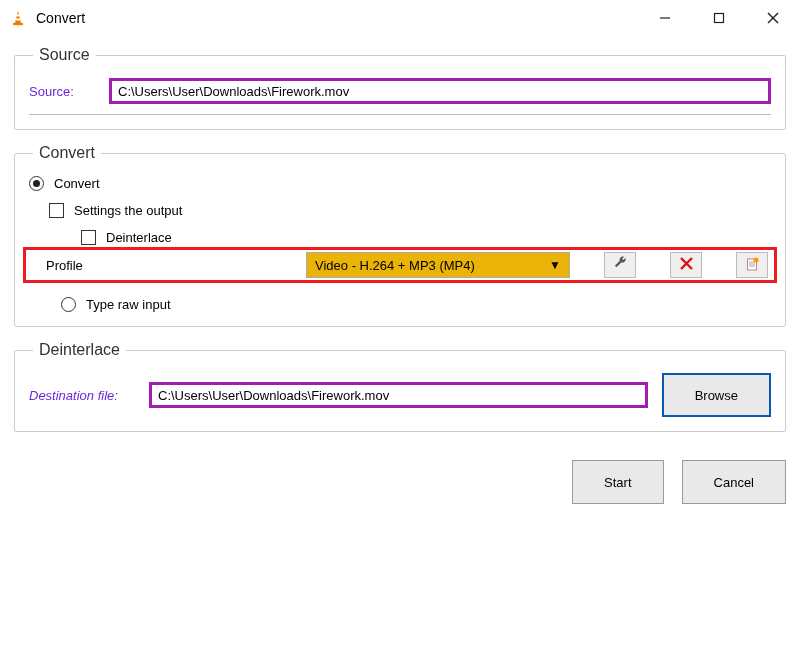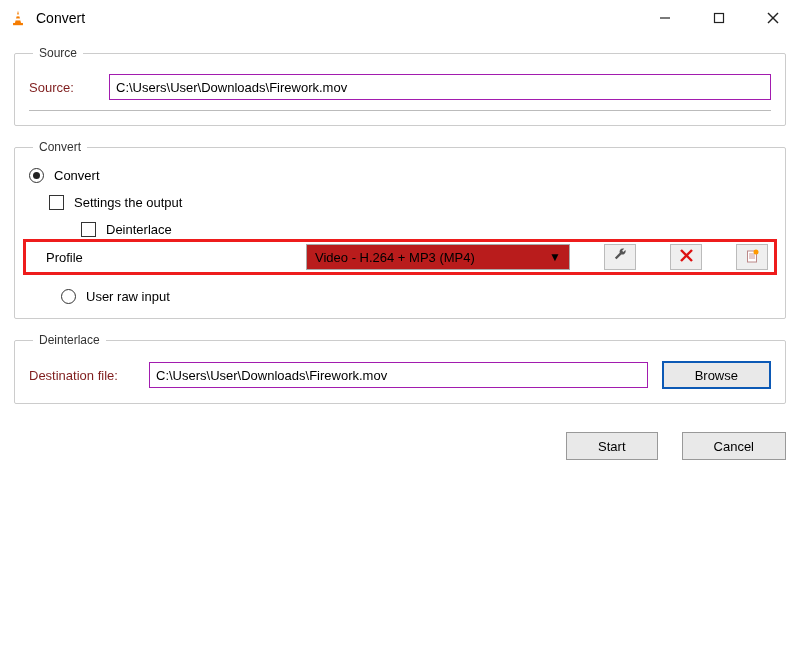--- a/index.html
+++ b/index.html
@@ -48,39 +48,39 @@
     }
     fieldset.group {
       border: 1px solid #ccc;
       border-radius: 2px;
       padding: 14px 14px 14px 14px;
       margin-bottom: 14px;
       position: relative;
     }
     fieldset.group > legend {
       padding: 0 6px;
-      font-size: 12px;
+      font-size: 16px;
       color: #333;
       background: #fff;
       margin-left: 4px;
     }
     .row {
       display: flex;
       align-items: center;
       margin-bottom: 10px;
     }
     .row:last-child { margin-bottom: 0; }
     .label {
       width: 80px;
-      color: #7f1d1d;
-    }
-    .dest-label { width: 120px; }
+      color: #6d28d9;
+    }
+    .dest-label { width: 120px; font-style: italic; }
     input[type=text] {
       height: 26px;
-      border: 1px solid #a21caf;
+      border: 3px solid #a21caf;
       padding: 0 6px;
       font-size: 13px;
       font-family: inherit;
       background: #fff;
     }
     .hr {
       border: none;
       border-top: 1px solid #bbb;
       margin-top: 4px;
     }
@@ -118,21 +118,21 @@
       margin: 2px -6px 14px -6px;
       padding: 0 6px 0 20px;
       gap: 30px;
     }
     .profile-label {
       width: 230px;
     }
     .combo {
       flex: 1;
       height: 26px;
-      background: #b91c1c;
+      background: #eab308;
       border: 1px solid #aaa;
       display: flex;
       align-items: center;
       padding: 0 8px;
       position: relative;
     }
     .combo .caret {
       margin-left: auto;
       font-size: 12px;
     }
@@ -140,38 +140,38 @@
       width: 32px;
       height: 26px;
       background: #efefef;
       border: 1px solid #bbb;
       margin-left: 4px;
       display: flex;
       align-items: center;
       justify-content: center;
     }
     .btn {
-      height: 28px;
+      height: 44px;
       min-width: 90px;
       padding: 0 31px;
       background: #e9e9e9;
       border: 1px solid #999;
       display: inline-flex;
       align-items: center;
       justify-content: flex-start;
       font-size: 13px;
     }
     .btn-primary {
       border: 2px solid #0c59b5;
       background: #e9e9e9;
     }
     .footer {
       display: flex;
       justify-content: flex-end;
-      gap: 24px;
+      gap: 18px;
       padding: 4px 14px;
     }
     .dest-row input { flex: 1; margin-right: 14px; }
     .source-row input { flex: 1; }
   </style>
 </head>
 <body>
 
 <div class="titlebar">
   <span class="app-icon">
@@ -262,21 +262,21 @@
               <line x1="4" y1="7" x2="10" y2="7" stroke="#c99"></line>
               <line x1="4" y1="9" x2="10" y2="9" stroke="#c99"></line>
               <circle cx="11" cy="3" r="2.5" fill="#f90"></circle>
             </svg>
         </span>
       </div>
     </div>
 
     <div class="radio-row" style="margin-bottom:0">
       <span class="radio-circle"></span>
-      <span>User raw input</span>
+      <span>Type raw input</span>
     </div>
   </fieldset>
 
   <fieldset class="group">
     <legend>Deinterlace</legend>
     <div class="row dest-row">
       <span class="label dest-label">Destination file:</span>
       <input type="text" value="C:\Users\User\Downloads\Firework.mov" style="">
       <div class="btn btn-primary">
         <span>Browse</span>

